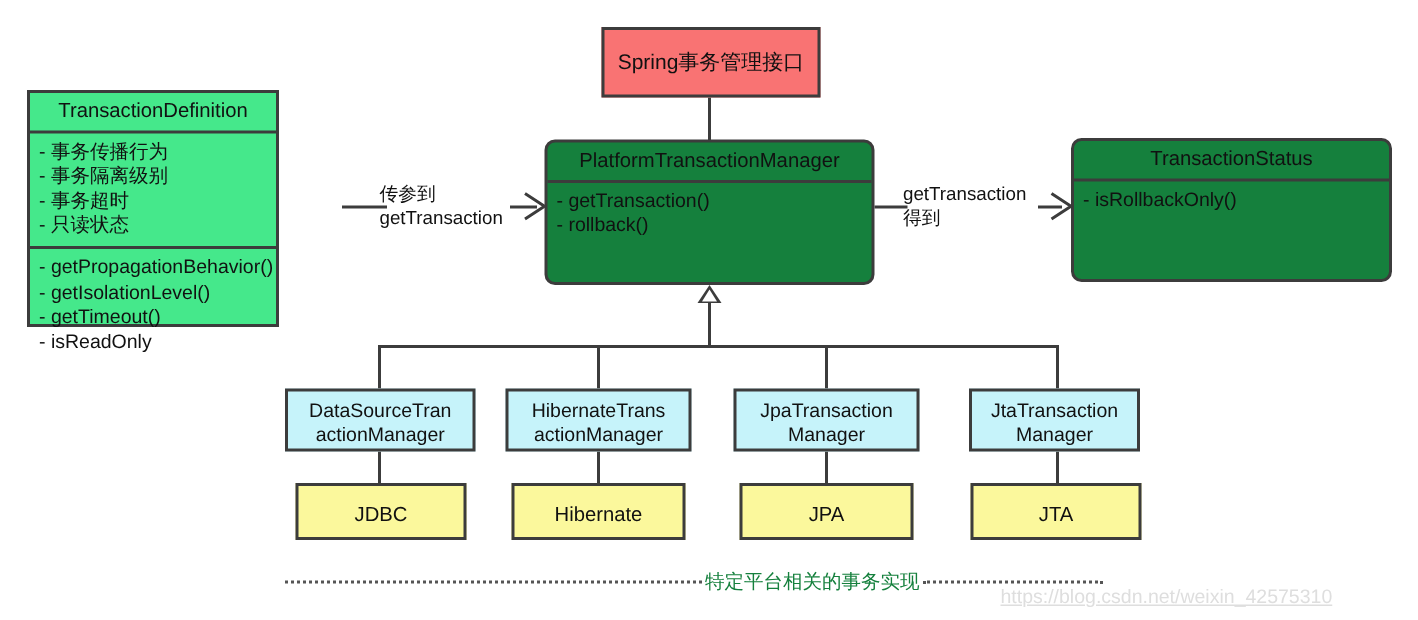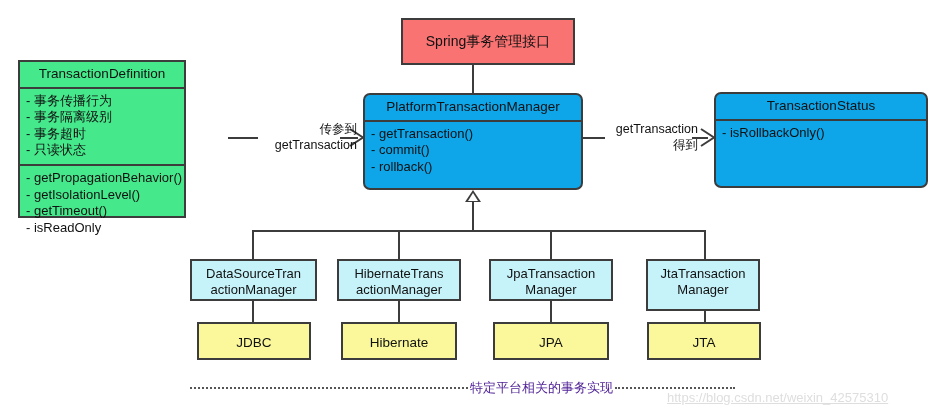--- a/index.html
+++ b/index.html
@@ -42,21 +42,21 @@
   }
   .box-body div {
     white-space: nowrap;
   }
   
   .green {
     background: #4DE68C;
     background: #45E88B;
   }
   .green-round {
-    background: #0ea5e9;
+    background: #15803d;
     border-radius: 7px;
   }
   
   .red {
     background: #F97373;
   }
   .red .box-title { font-size: 14px; padding: 13px 4px; }
   
   .blue {
     background: #C9F4FB;
@@ -81,21 +81,21 @@
   .line {
     position: absolute;
     background: #3c3c3c;
     z-index: 1;
   }
   .hline { height: 2px; }
   .vline { width: 2px; }
 
   .edge-label {
     position: absolute;
-    text-align: right;
+    text-align: left;
     font-size: 12.5px;
     color: #111111;
     line-height: 1.25;
     z-index: 6;
     white-space: nowrap;
   }
 
   .arrow-open {
     position: absolute;
     z-index: 6;
@@ -125,40 +125,40 @@
     display: flex;
     align-items: center;
     z-index: 4;
   }
   .dotted-seg {
     height: 0;
     border-top: 2px dotted #555555;
   }
   .dotted-caption {
     font-size: 13px;
-    color: #4c1d95;
+    color: #15803d;
     padding: 0 2px;
     white-space: nowrap;
   }
 
   .watermark {
     position: absolute;
     font-size: 13px;
     color: #dedede;
     white-space: nowrap;
     z-index: 3;
     text-decoration: underline;
   }
 </style>
 </head>
 <body>
 
 <div id="canvas">
 
-  <div class="box red" style="left:401px; top:18px; width:174px; height:47px;">
+  <div class="box red" style="left:401px; top:18px; width:146px; height:47px;">
     <div class="box-title">Spring事务管理接口</div>
   </div>
 
   <div class="line vline" style="left:472px; top:65px; height:30px;"></div>
 
   <div class="box green" style="left:18px; top:60px; width:168px; height:158px;">
     <div class="box-title">TransactionDefinition</div>
     <div class="box-sep"></div>
     <div class="box-body">
       <div>- 事务传播行为</div>
@@ -183,21 +183,20 @@
   <div class="edge-label" style="left:253px; top:122px; width:104px;">
     <div>传参到</div>
     <div>getTransaction</div>
   </div>
 
   <div class="box green-round" style="left:363px; top:93px; width:220px; height:97px;">
     <div class="box-title">PlatformTransactionManager</div>
     <div class="box-sep"></div>
     <div class="box-body">
       <div>- getTransaction()</div>
-      <div>- commit()</div>
       <div>- rollback()</div>
     </div>
   </div>
 
   <div class="line hline" style="left:583px; top:137px; width:22px;"></div>
   <div class="line hline" style="left:692px; top:137px; width:16px;"></div>
   <svg class="arrow-open" style="left:699px; top:127px;" width="18" height="21" viewBox="0 0 18 21">
     <polyline points="2,2 15,10.5 2,19" fill="none" stroke="#3c3c3c" stroke-width="2"></polyline>
   </svg>
   <div class="edge-label" style="left:602px; top:122px; width:96px;">
@@ -234,21 +233,21 @@
       <div>HibernateTrans</div>
       <div>actionManager</div>
     </div>
   </div>
   <div class="box blue" style="left:489px; top:259px; width:124px; height:42px;">
     <div class="box-title">
       <div>JpaTransaction</div>
       <div>Manager</div>
     </div>
   </div>
-  <div class="box blue" style="left:646px; top:259px; width:114px; height:52px;">
+  <div class="box blue" style="left:646px; top:259px; width:114px; height:42px;">
     <div class="box-title">
       <div>JtaTransaction</div>
       <div>Manager</div>
     </div>
   </div>
 
   <div class="line vline" style="left:252px; top:301px; height:21px;"></div>
   <div class="line vline" style="left:398px; top:301px; height:21px;"></div>
   <div class="line vline" style="left:550px; top:301px; height:21px;"></div>
   <div class="line vline" style="left:704px; top:301px; height:21px;"></div>

